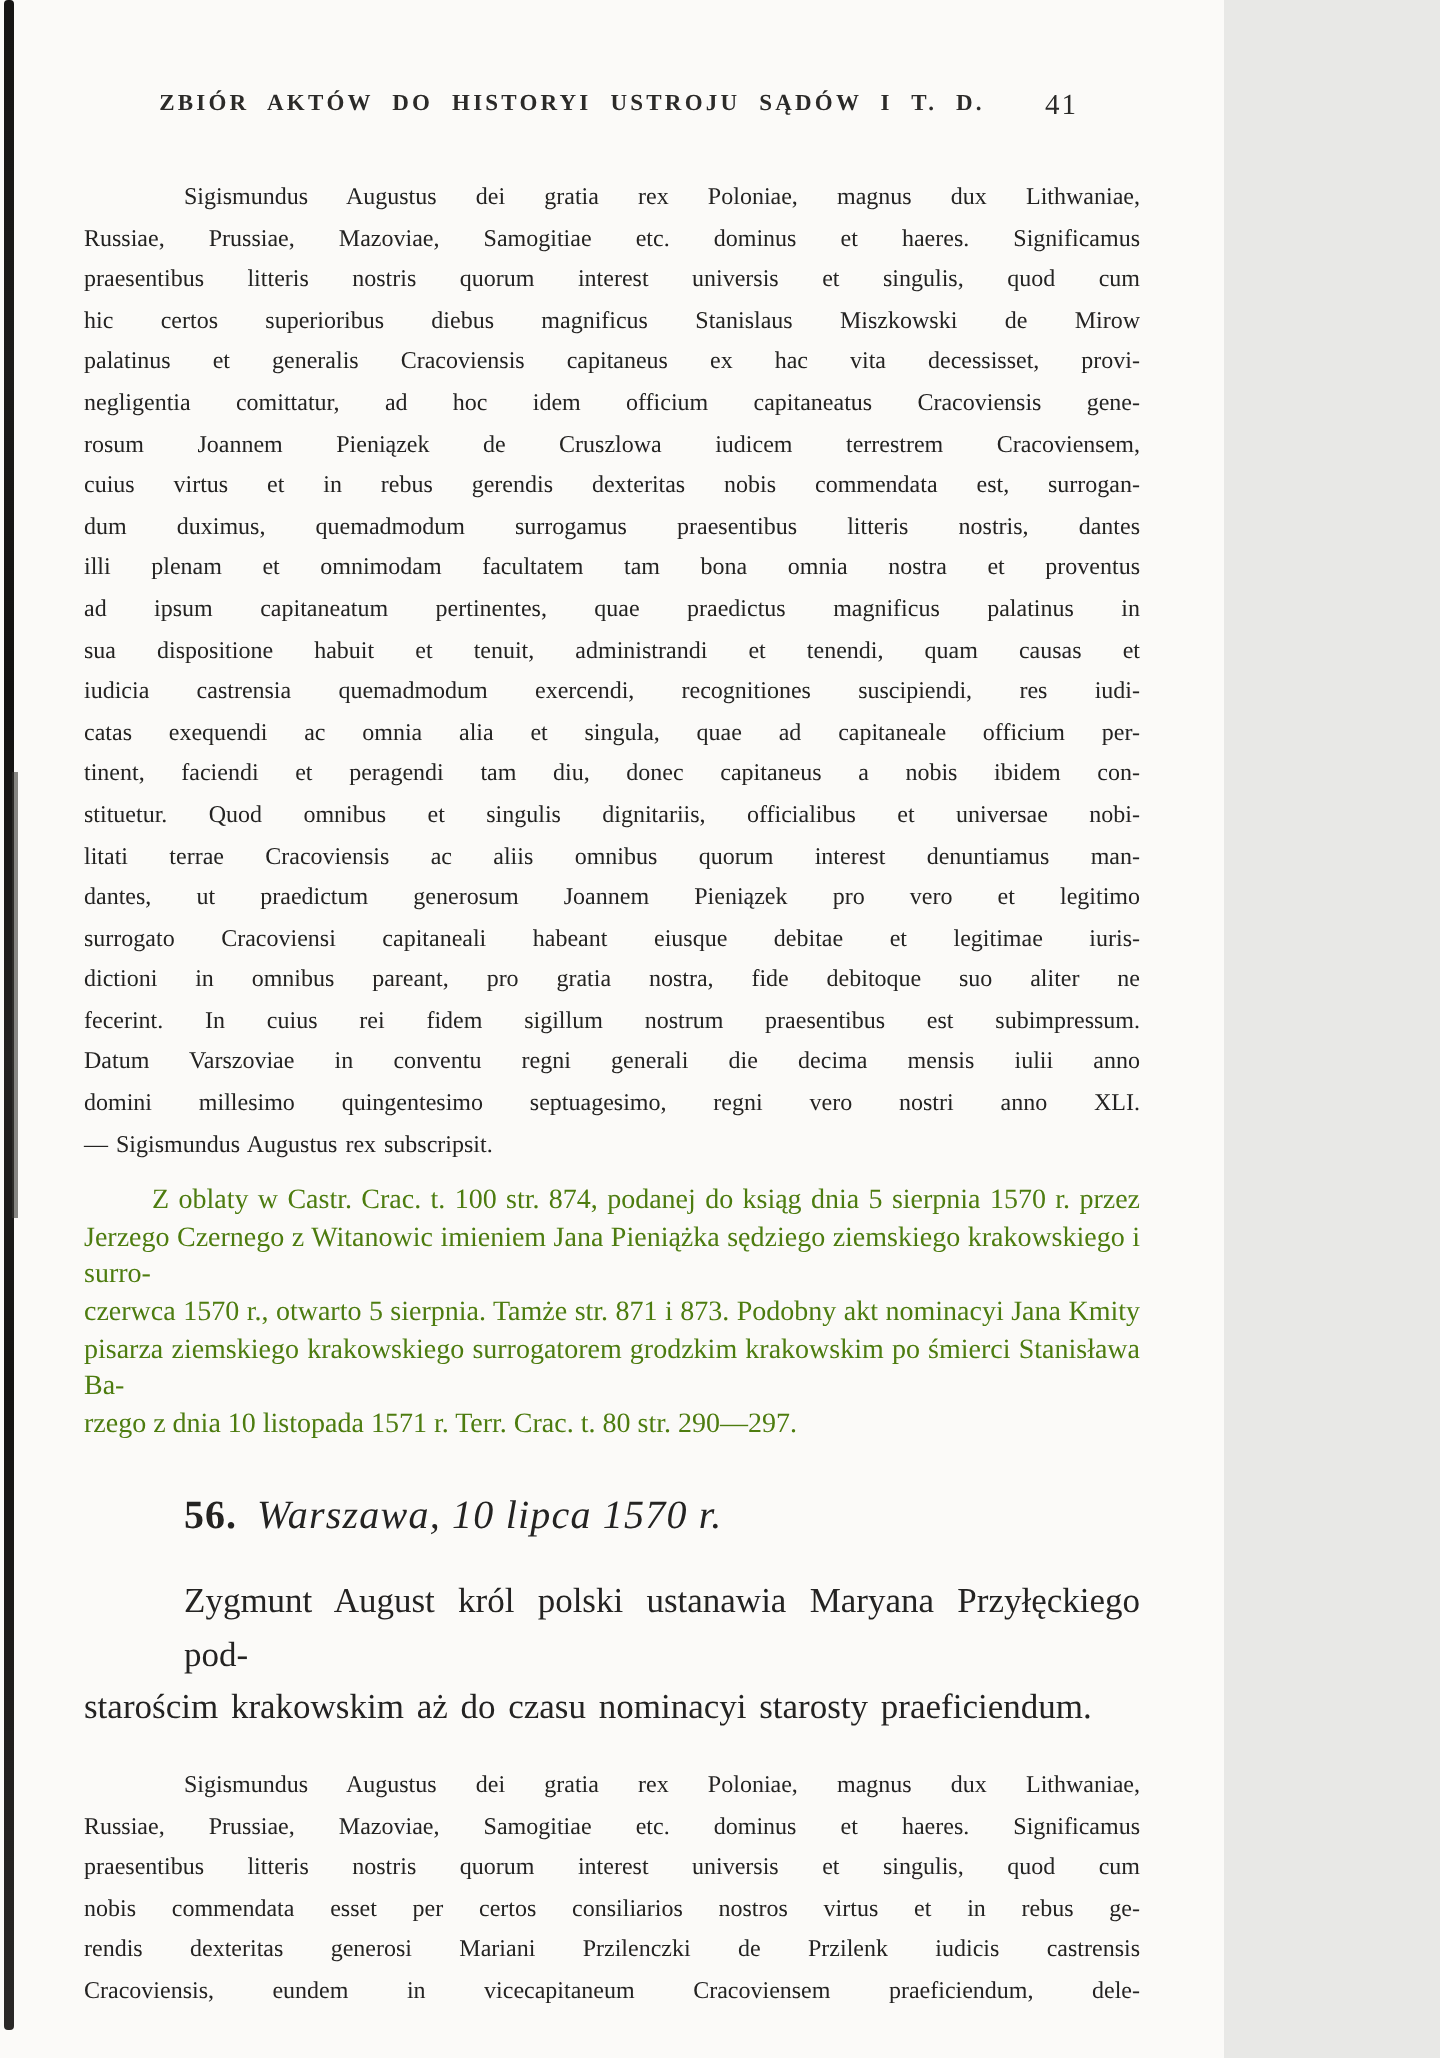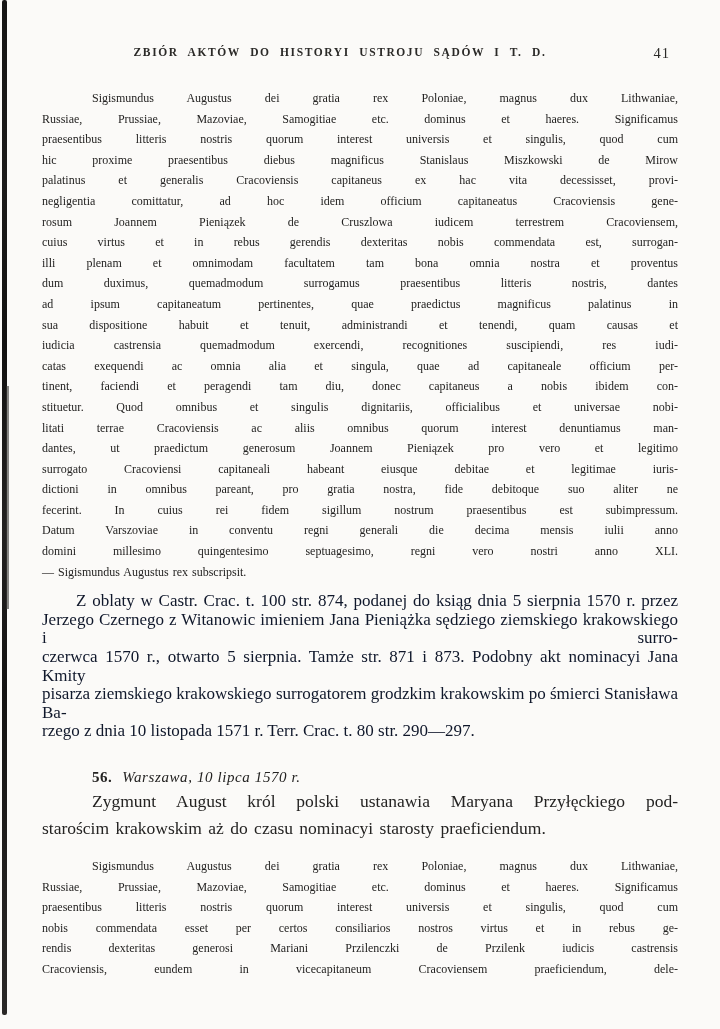--- a/index.html
+++ b/index.html
@@ -2,21 +2,21 @@
 <html><head>
 <meta charset="utf-8">
 <style>
   html, body {
     margin: 0;
     padding: 0;
     background: #e8e8e6;
   }
   .page {
     position: relative;
-    width: 720px;
+    width: 612px;
     height: 1029px;
     background: #fbfaf8;
     color: #242322;
     font-family: "Liberation Serif", "DejaVu Serif", serif;
     overflow: hidden;
     box-sizing: border-box;
     padding: 46px 42px 0 42px;
   }
   
   .binding-edge {
@@ -48,21 +48,21 @@
     left: 0; right: 40px;
     text-align: center;
     font-size: 11.5px;
     font-weight: bold;
     letter-spacing: 1.6px;
     word-spacing: 5px;
     color: #2b2a28;
   }
   .page-number {
     position: absolute;
-    right: 8px;
+    right: 31px;
     top: -1px;
     font-size: 14.5px;
     letter-spacing: 1px;
     color: #2b2a28;
   }
   
   .tline {
     text-align: justify;
     text-align-last: justify;
     white-space: normal;
@@ -70,38 +70,38 @@
   .tline.indent { padding-left: 50px; }
   .tline.lastline { text-align-last: left; }
 
   .latin {
     font-size: 12px;
     line-height: 20.6px;
     word-spacing: 1px;
   }
   .doc55-footnote {
     margin-top: 10px;
-    font-size: 17px;
+    font-size: 14px;
     line-height: 18.6px;
-    color: #0f172a;
+    color: #4d7c0f;
   }
   .doc55-footnote .tline.indent { padding-left: 34px; }
 
   .section-heading {
     margin-top: 26px;
     margin-left: 50px;
-    font-size: 15px;
+    font-size: 20px;
     line-height: 20px;
     color: #242322;
   }
   .section-number { font-weight: bold; letter-spacing: .5px; }
   .section-title { font-style: italic; margin-left: 10px; letter-spacing: .6px; }
 
   .summary {
-    margin-top: 1px;
+    margin-top: 19px;
     font-size: 17.5px;
     line-height: 26.5px;
     word-spacing: 2px;
     color: #242322;
   }
   .para2 { margin-top: 15px; }
 </style>
 </head>
 <body>
 
@@ -110,27 +110,27 @@
 
   <div class="running-header">
     <span class="header-title">ZBIÓR AKTÓW DO HISTORYI USTROJU SĄDÓW I T. D.</span>
     <span class="page-number">41</span>
   </div>
 
   <div class="latin">
       <div class="tline indent">Sigismundus Augustus dei gratia rex Poloniae, magnus dux Lithwaniae,</div>
       <div class="tline">Russiae, Prussiae, Mazoviae, Samogitiae etc. dominus et haeres. Significamus</div>
       <div class="tline">praesentibus litteris nostris quorum interest universis et singulis, quod cum</div>
-      <div class="tline">hic proxime praesentibus diebus magnificus Stanislaus Miszkowski de Mirow</div>
+      <div class="tline">hic certos superioribus diebus magnificus Stanislaus Miszkowski de Mirow</div>
       <div class="tline">palatinus et generalis Cracoviensis capitaneus ex hac vita decessisset, provi-</div>
       <div class="tline">negligentia comittatur, ad hoc idem officium capitaneatus Cracoviensis gene-</div>
       <div class="tline">rosum Joannem Pieniązek de Cruszlowa iudicem terrestrem Cracoviensem,</div>
       <div class="tline">cuius virtus et in rebus gerendis dexteritas nobis commendata est, surrogan-</div>
+      <div class="tline">dum duximus, quemadmodum surrogamus praesentibus litteris nostris, dantes</div>
       <div class="tline">illi plenam et omnimodam facultatem tam bona omnia nostra et proventus</div>
-      <div class="tline">dum duximus, quemadmodum surrogamus praesentibus litteris nostris, dantes</div>
       <div class="tline">ad ipsum capitaneatum pertinentes, quae praedictus magnificus palatinus in</div>
       <div class="tline">sua dispositione habuit et tenuit, administrandi et tenendi, quam causas et</div>
       <div class="tline">iudicia castrensia quemadmodum exercendi, recognitiones suscipiendi, res iudi-</div>
       <div class="tline">catas exequendi ac omnia alia et singula, quae ad capitaneale officium per-</div>
       <div class="tline">tinent, faciendi et peragendi tam diu, donec capitaneus a nobis ibidem con-</div>
       <div class="tline">stituetur. Quod omnibus et singulis dignitariis, officialibus et universae nobi-</div>
       <div class="tline">litati terrae Cracoviensis ac aliis omnibus quorum interest denuntiamus man-</div>
       <div class="tline">dantes, ut praedictum generosum Joannem Pieniązek pro vero et legitimo</div>
       <div class="tline">surrogato Cracoviensi capitaneali habeant eiusque debitae et legitimae iuris-</div>
       <div class="tline">dictioni in omnibus pareant, pro gratia nostra, fide debitoque suo aliter ne</div>

